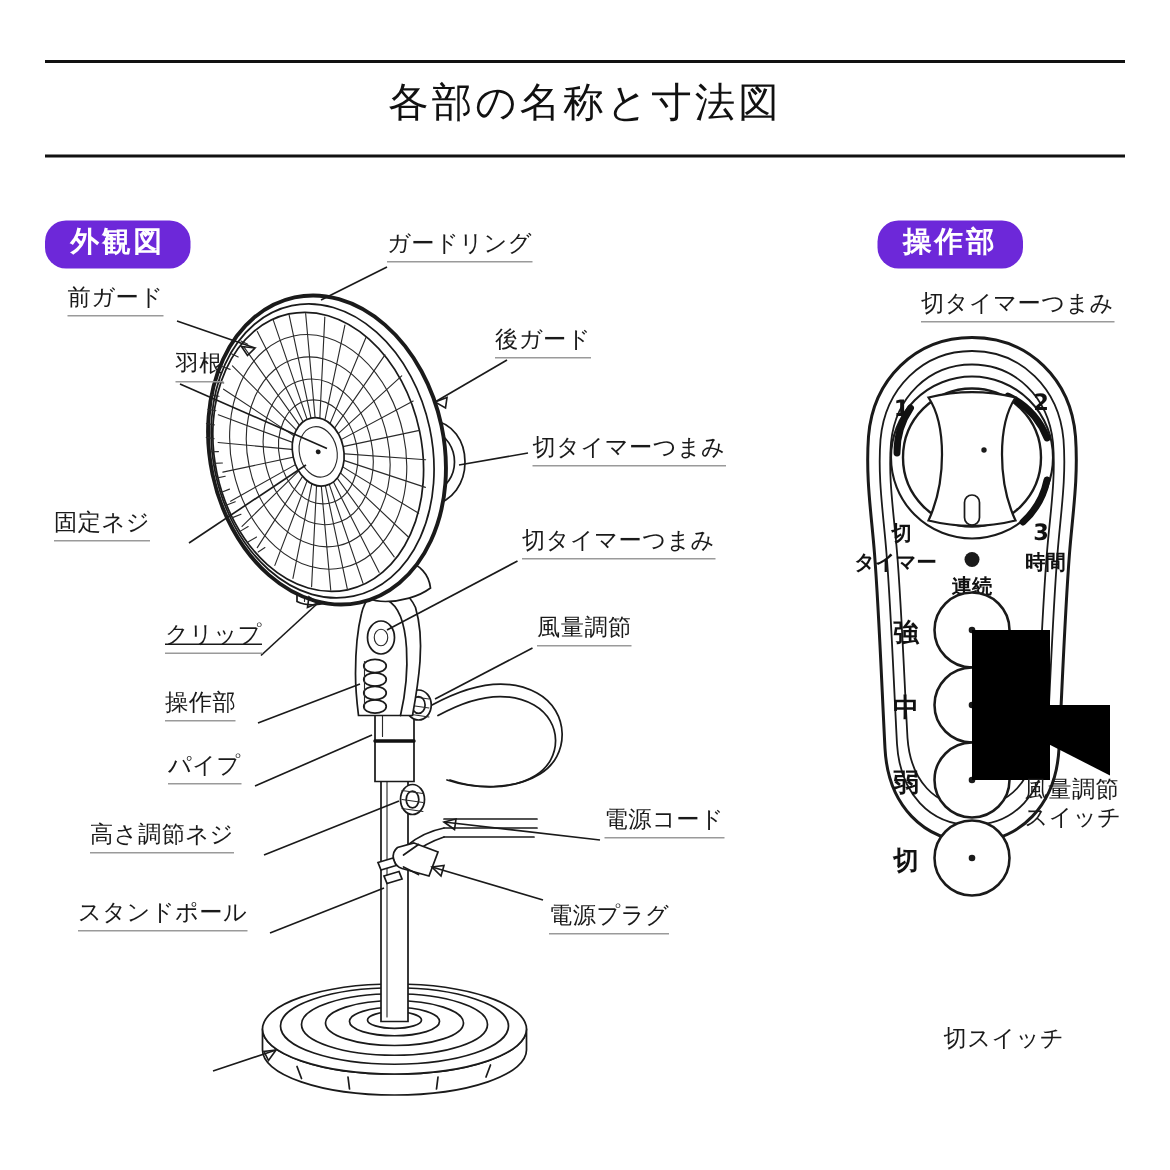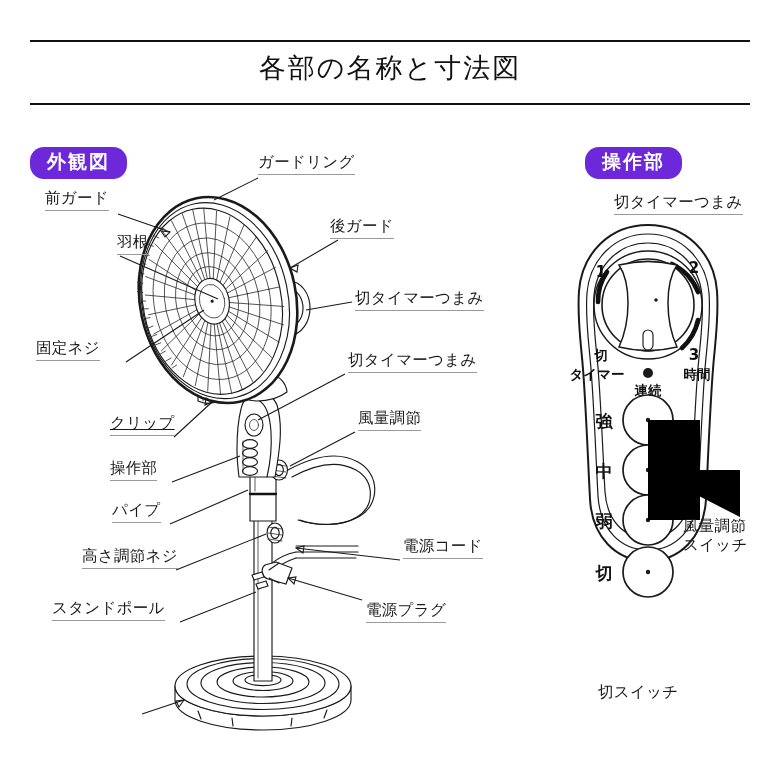--- a/index.html
+++ b/index.html
@@ -374,24 +374,24 @@
   <div class="label ul" style="left:330px;top:216px;">後ガード</div>
   <div class="label ul" style="left:72px;top:232px;margin-left:45px;">羽根</div>
   <div class="label ul" style="left:355px;top:288px;">切タイマーつまみ</div>
   <div class="label ul" style="left:36px;top:338px;">固定ネジ</div>
   <div class="label ul" style="left:348px;top:350px;">切タイマーつまみ</div>
   <div class="label ul" style="left:110px;top:413px;text-decoration:underline;">クリップ</div>
   <div class="label ul" style="left:358px;top:408px;">風量調節</div>
   <div class="label ul" style="left:110px;top:458px;">操作部</div>
   <div class="label ul" style="left:112px;top:500px;">パイプ</div>
   <div class="label ul" style="left:403px;top:536px;">電源コード</div>
-  <div class="label ul" style="left:60px;top:546px;margin-left:22px;">高さ調節ネジ</div>
+  <div class="label ul" style="left:60px;top:546px;">高さ調節ネジ</div>
   <div class="label ul" style="left:366px;top:600px;">電源プラグ</div>
   <div class="label ul" style="left:52px;top:598px;">スタンドポール</div>
 
   <div class="label ul" style="left:614px;top:192px;">切タイマーつまみ</div>
   <div class="label multi" style="left:683px;top:517px;line-height:1.25;">
     <span>風量調節</span><br>
     <span>スイッチ</span>
   </div>
-  <div class="label" style="left:598px;top:682px;">切スイッチ</div>
+  <div class="label" style="left:629px;top:682px;">切スイッチ</div>
 
 </div>
 
 </body></html>

